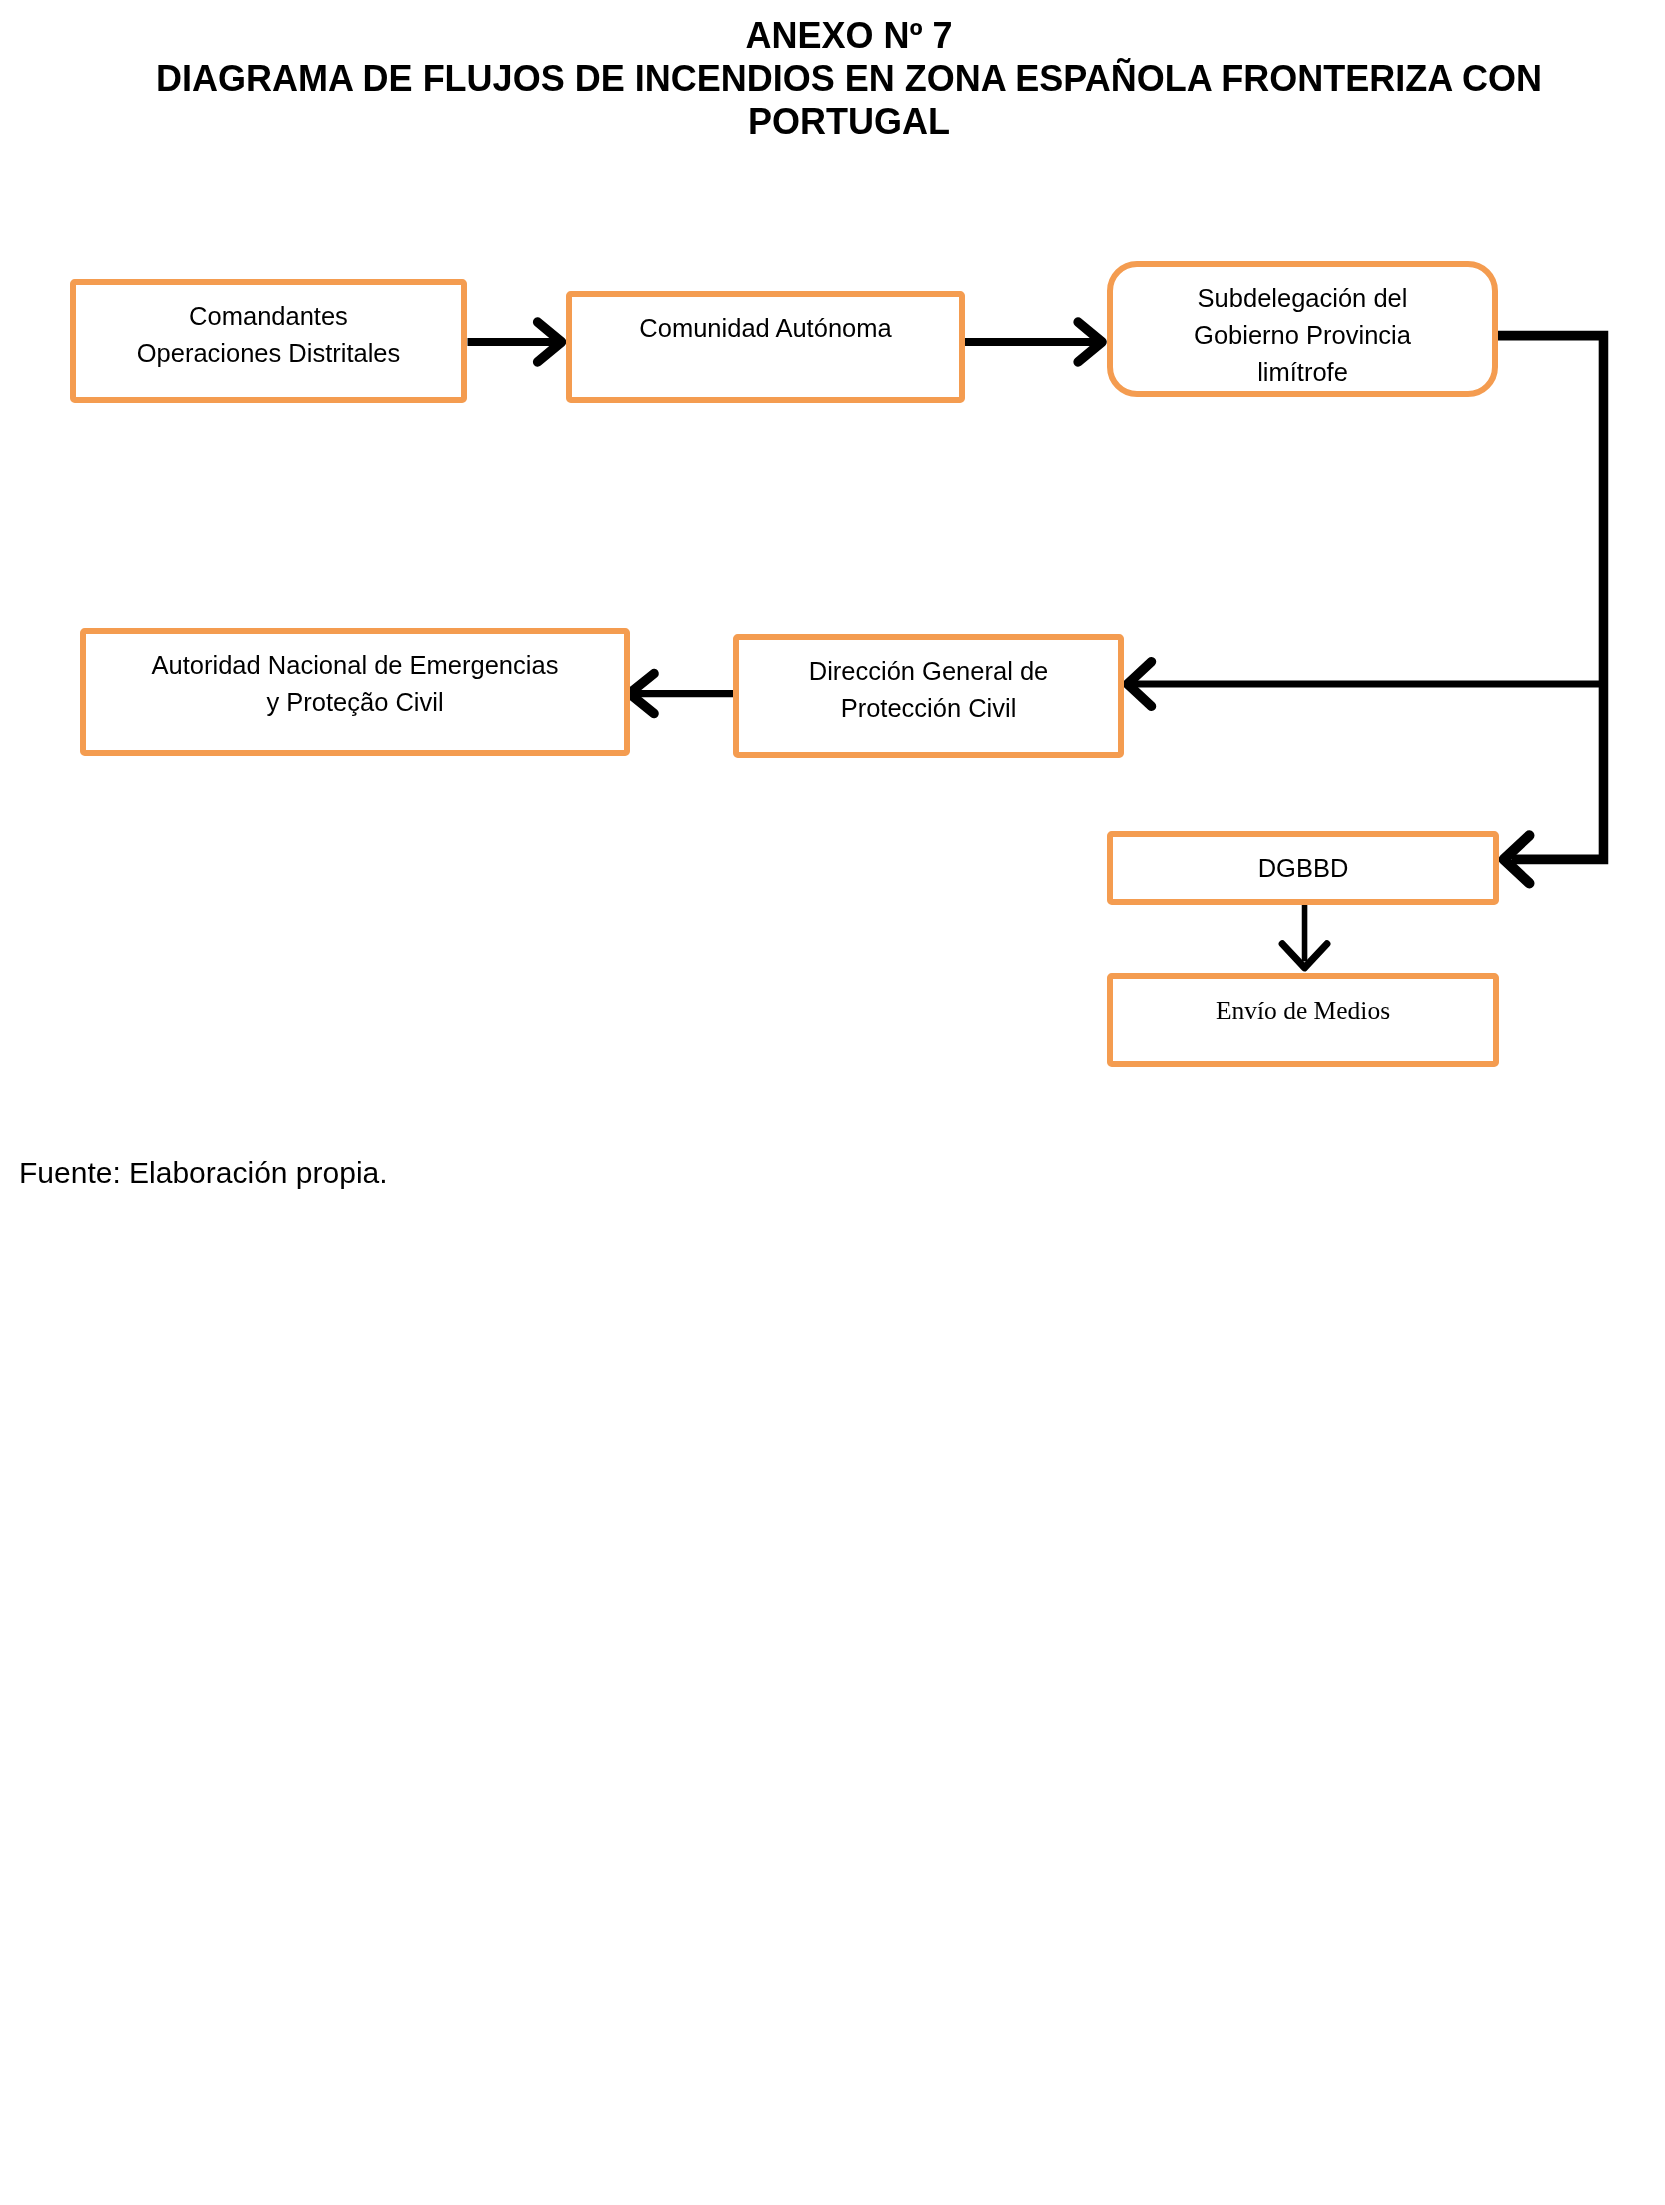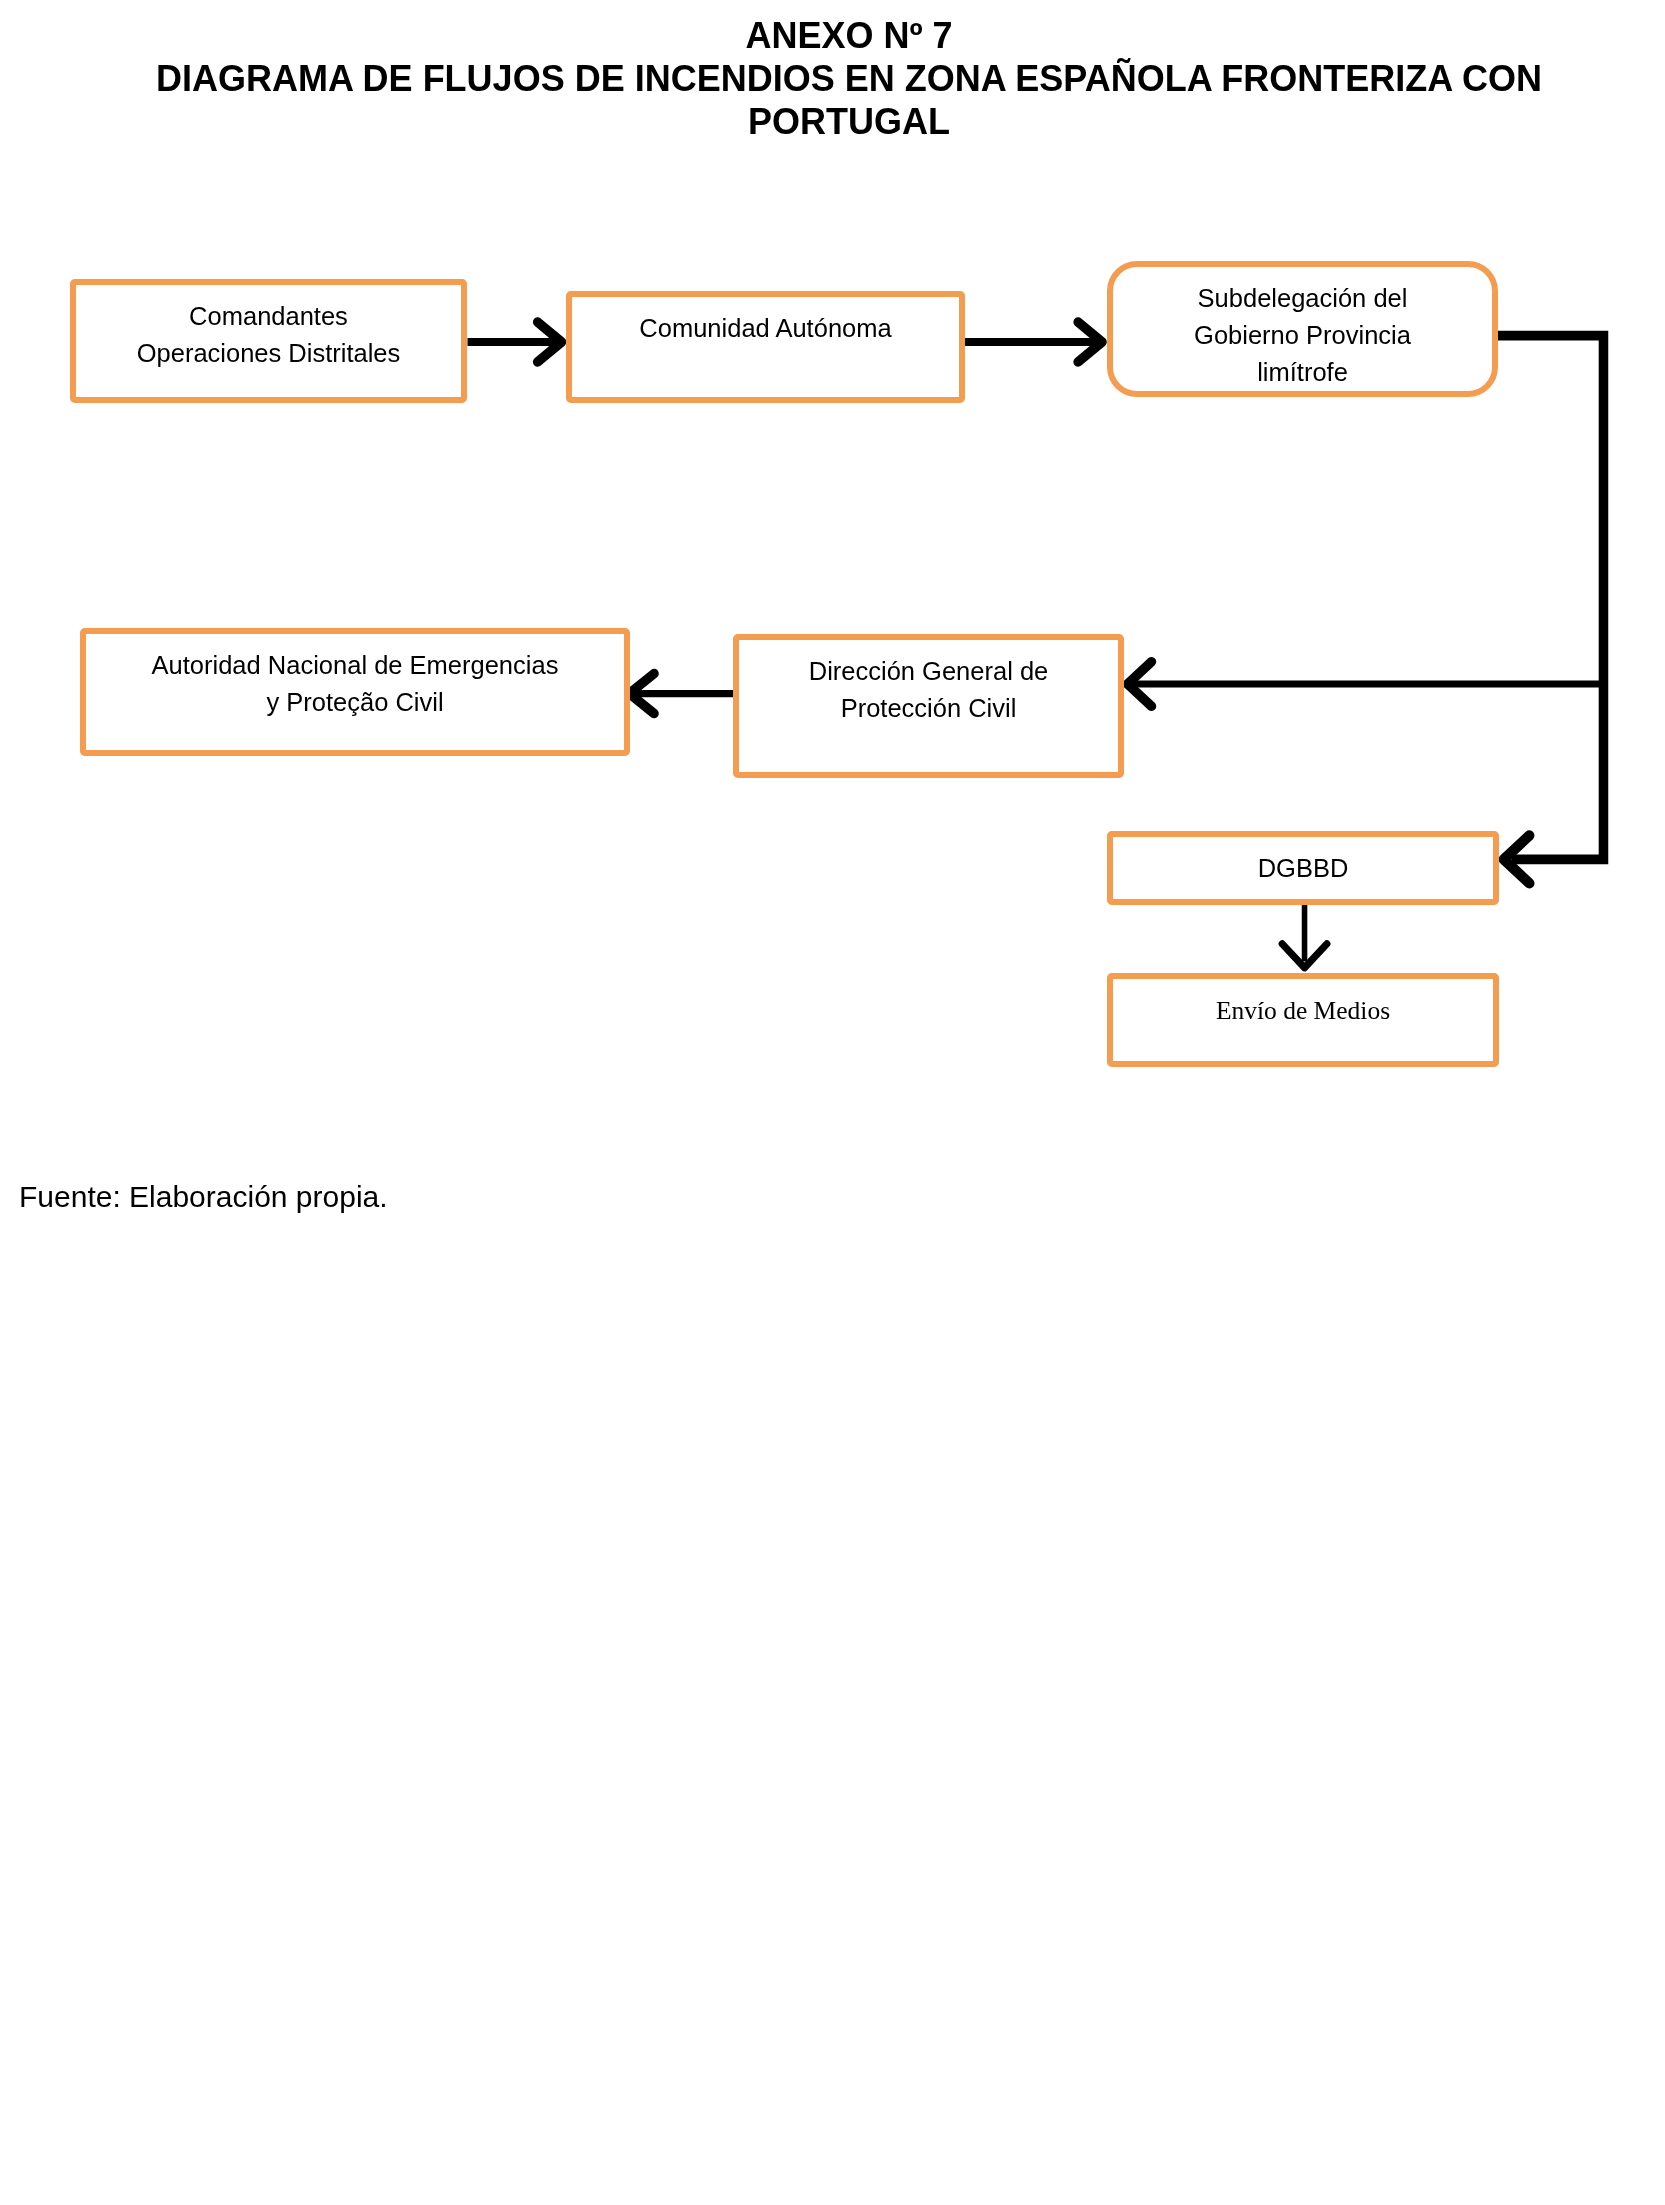--- a/index.html
+++ b/index.html
@@ -46,30 +46,29 @@
     background:#fff;
     text-align:center;
     font-size:25.5px;
     line-height:37px;
     padding-top:12.8px;
   }
   .node-comandantes  {left:70px;   top:279px;  width:397px; height:124px;}
   .node-comunidad    {left:566px;  top:291px;  width:399px; height:112px;}
   .node-subdelegacion{left:1107px; top:261px;  width:391px; height:136px;border-radius:30px;}
   .node-autoridad    {left:80px;  top:628px;  width:550px; height:128px;}
-  .node-direccion    {left:733px;  top:634px;  width:391px; height:144px;}
+  .node-direccion    {left:733px;  top:634px;  width:391px; height:124px;}
   .node-dgbbd        {left:1107px; top:831px; width:392px; height:74px;}
   .node-envio        {left:1107px; top:973px; width:392px; height:94px;font-family:Liberation Serif, serif;}
   .footer{
     position:absolute;
     left:19px;
     top:1153px;
     font-size:30px;
     line-height:40px;
-    margin-top:24px;
   }
   .edge-line{fill:none;stroke:currentColor;}
   .edge-head{fill:none;stroke:currentColor;stroke-linecap:round;stroke-linejoin:round;}
 </style>
 </head>
 <body>
 
 <div class="page">
 
   <div class="title">

